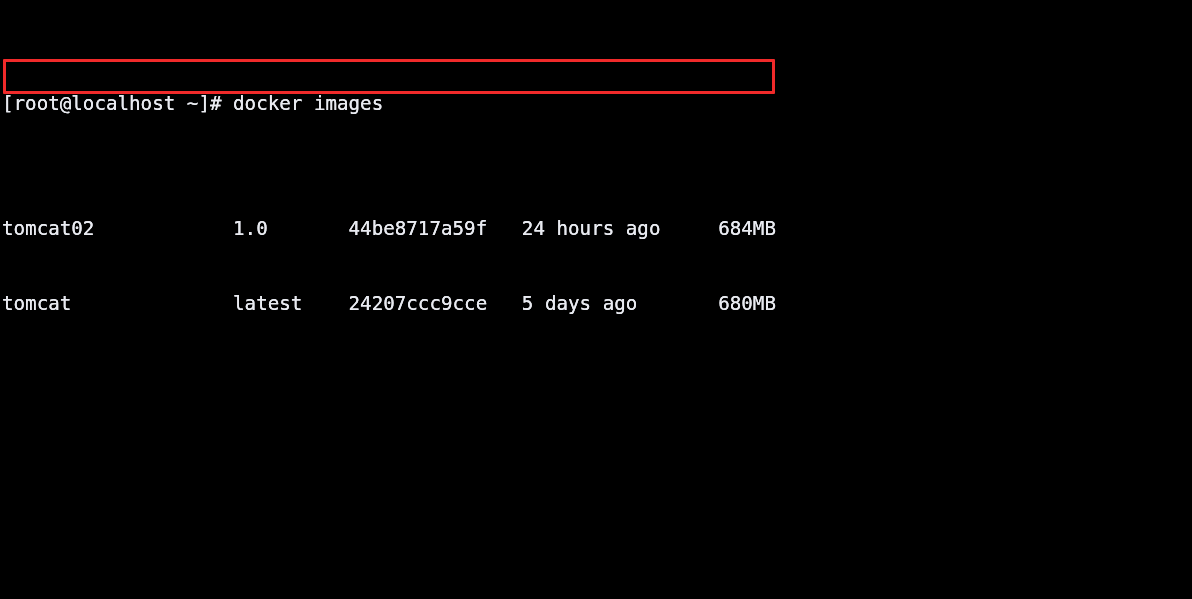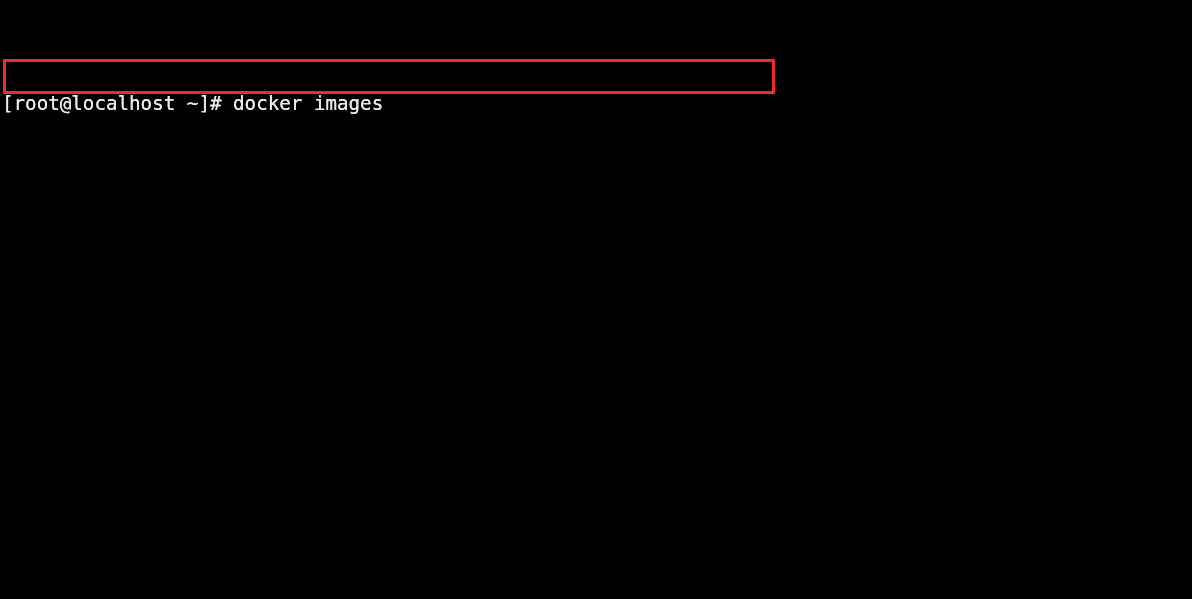--- a/index.html
+++ b/index.html
@@ -59,20 +59,22 @@
 </head>
 <body>
 
 <div id="terminal" style="background: rgb(0, 0, 0); color: rgb(232, 234, 240);">
 
   <div class="screen">
 
     <span class="line">[root@localhost ~]# docker images</span>
 
 
+    <span class="line">tomcat02            1.0       44be8717a59f   24 hours ago     684MB</span>
+    <span class="line">tomcat              latest    24207ccc9cce   5 days ago       680MB</span>
     
     
 
     
 
     
 
     
     
     

